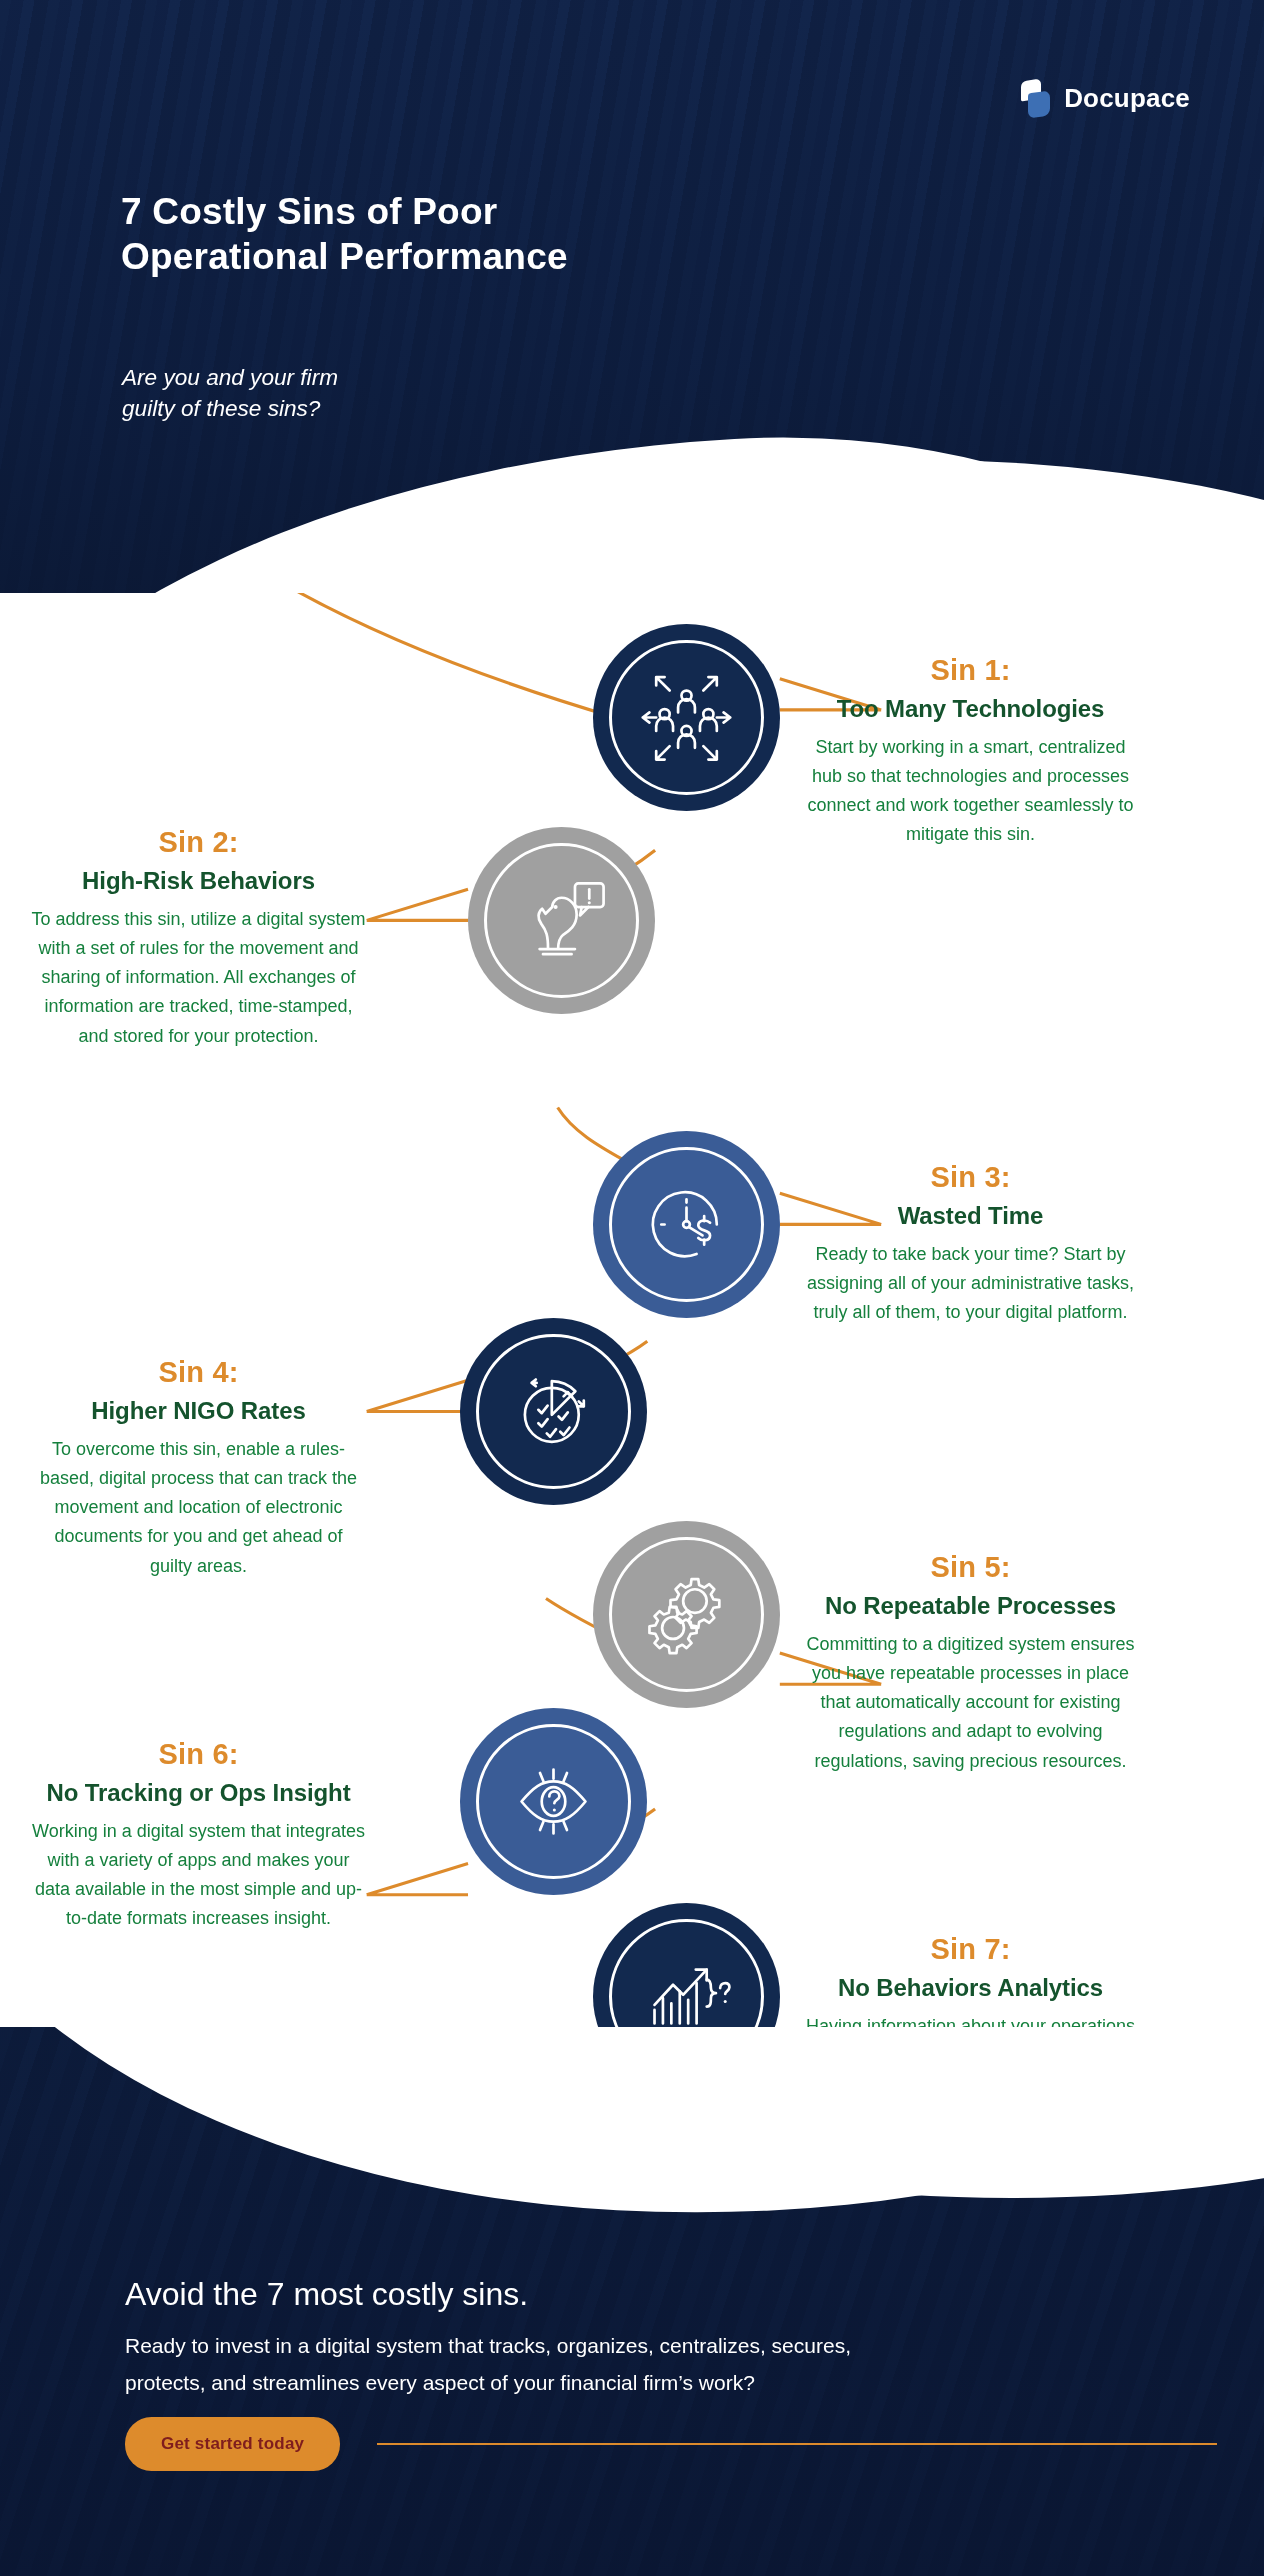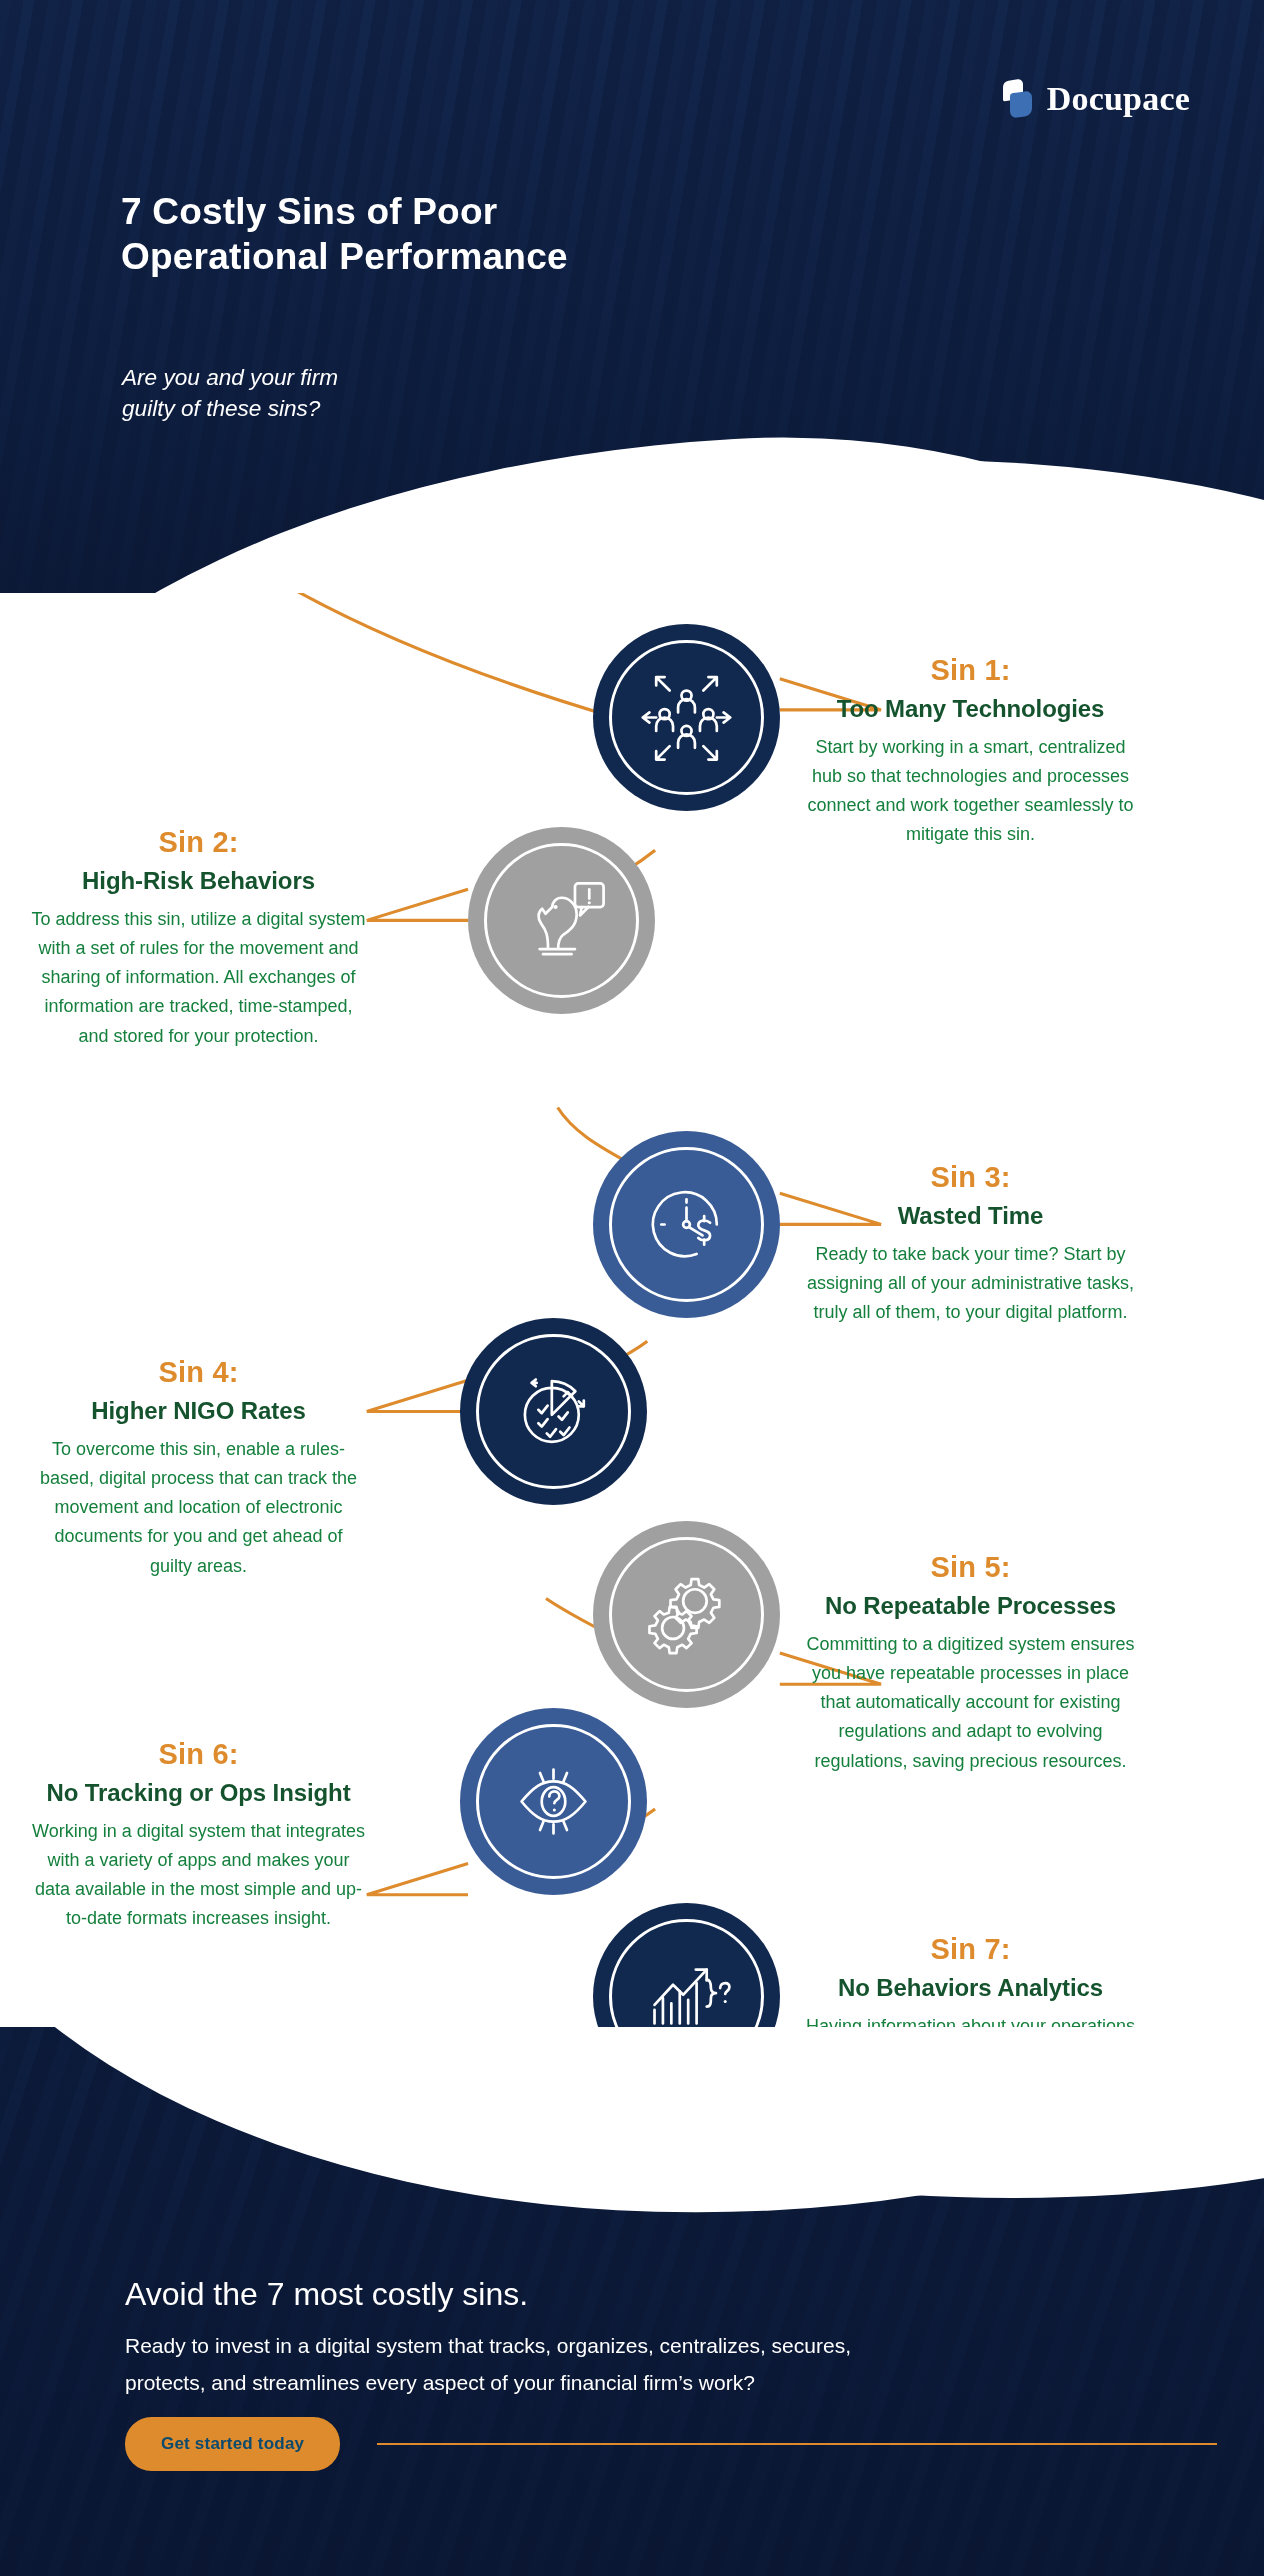--- a/index.html
+++ b/index.html
@@ -58,23 +58,22 @@
     border-radius: 5.5px 5.5px 5.5px 1.6px;
     transform: skewY(-8deg);
   }
   .logo-mark .d-bot {
     position: absolute; left: 7px; top: 14px;
     width: 22px; height: 25px; background: #3d6fb4;
     border-radius: 3.1px 7px 7px 7px;
     transform: skewY(-8deg);
   }
   .logo-text {
-    color: #ffffff; font-size: 34px; font-weight: 700;
+    color: #ffffff; font-size: 26px; font-weight: 700;
     letter-spacing: 0.2px;
-    font-family: Liberation Serif, serif;
   }
   .header-title {
     position: absolute; left: 121px; top: 189px;
     width: 748px; z-index: 5;
     color: #ffffff; font-size: 37px; font-weight: 700;
     line-height: 1.22; letter-spacing: 0.2px;
   }
   .header-sub {
     position: absolute; left: 122px; top: 363px;
     width: 624px; z-index: 5;
@@ -167,21 +166,21 @@
   .footer-p {
     position: absolute; left: 125px; top: 301px; z-index: 5;
     width: 748px;
     color: #ffffff; font-size: 21px; font-weight: 400; line-height: 1.75;
   }
   .cta-row {
     position: absolute; left: 125px; top: 390px; z-index: 5;
     display: flex; align-items: center; width: 1092px;
   }
   .cta-btn {
-    background: #dd8b2c; color: #0c4a6e;
+    background: #dd8b2c; color: #7f1d1d;
     border: none; border-radius: 26.5px;
     padding: 17px 36px;
     font-family: "Liberation Sans", sans-serif;
     font-size: 17px; font-weight: 700; letter-spacing: 0.2px;
     cursor: pointer; white-space: nowrap;
   }
   .cta-line {
     flex: 1; height: 2.3px; background: #dd8b2c; margin-left: 37px;
   }
 </style>

